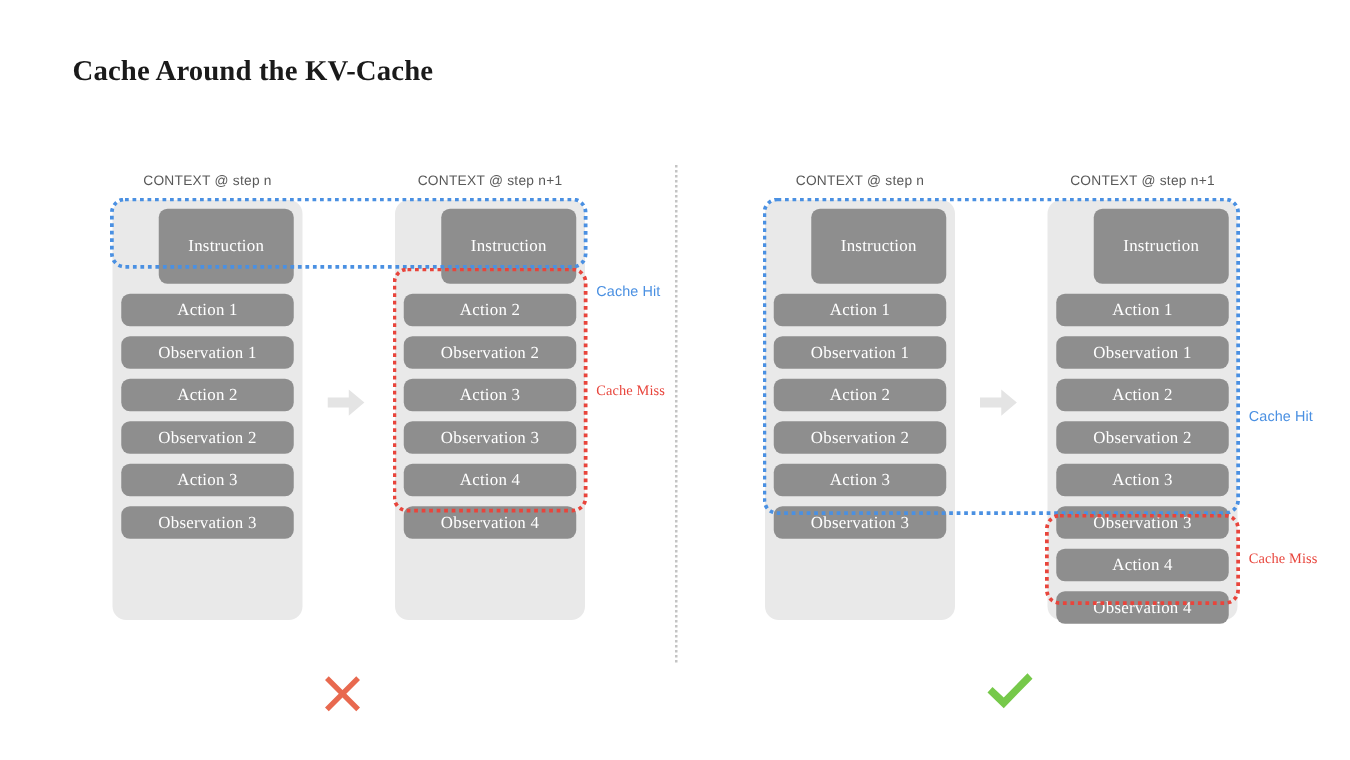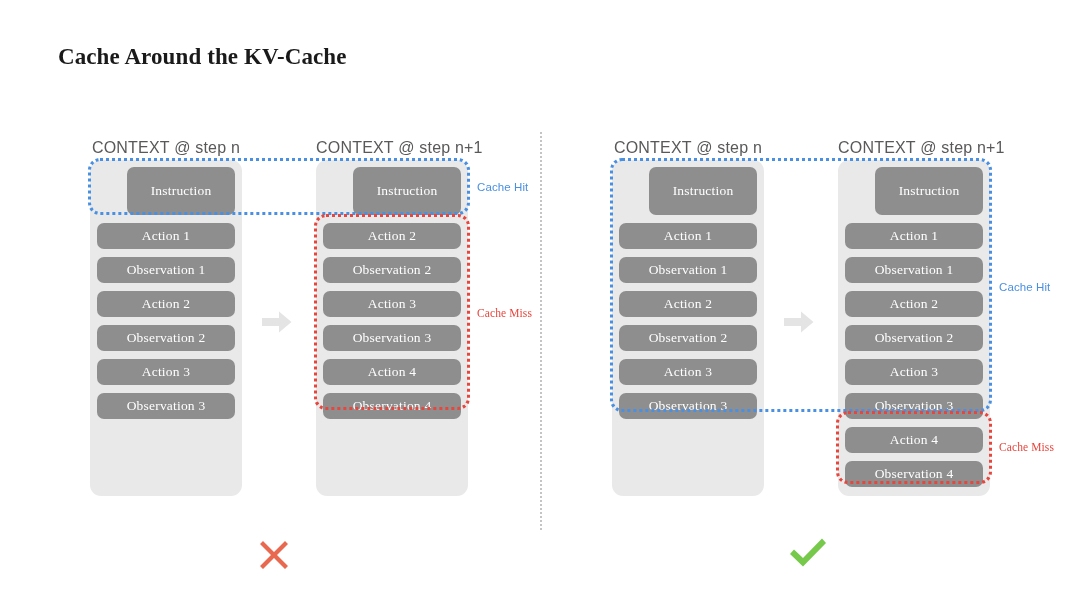--- a/index.html
+++ b/index.html
@@ -28,21 +28,21 @@
     left: 540px; top: 132px;
     width: 0; height: 398px;
     border-left: 2px dotted #c4c4c4;
   }
 
   
   .panel { position: absolute; top: 0; left: 0; }
 
   .col-label {
     position: absolute;
-    font-size: 16px;
+    font-size: 11px;
     color: #595959;
     white-space: nowrap;
     text-align: center;
     letter-spacing: 0.2px;
   }
 
   .col-box {
     position: absolute;
     background: #e9e9e9;
     border-radius: 11px;
@@ -61,21 +61,21 @@
     background: #8e8e8e;
     border-radius: 7px;
     display: flex;
     align-items: center;
     justify-content: center;
     font-family: "Liberation Serif", serif;
     font-size: 13.5px;
     color: #ffffff;
     letter-spacing: 0.2px;
   }
-  .blk.tall { height: 48px; margin-left: 30px; }
+  .blk.tall { height: 60px; margin-left: 30px; }
 
   
   .arrow {
     position: absolute;
     width: 30px; height: 22px;
     color: #e4e4e4;
   }
   .arrow svg { display: block; width: 30px; height: 22px; }
 
   
@@ -86,21 +86,21 @@
   }
   .hl.hit  { border: 3px dotted #4a90e2; }
   .hl.miss { border: 3px dotted #e8453c; }
 
   .hl-label {
     position: absolute;
     font-size: 11.5px;
     white-space: nowrap;
     letter-spacing: 0.1px;
   }
-  .hl-label.hit  { color: #4a90e2; }
+  .hl-label.hit  { color: #4a90e2; margin-top: 47px; }
   .hl-label.miss { color: #e8453c; font-family: Liberation Serif, serif; }
 
   
   .verdict { position: absolute; width: 44px; height: 44px; }
   .verdict svg { display: block; width: 44px; height: 44px; }
 </style>
 </head>
 <body>
 
 <div class="slide">

